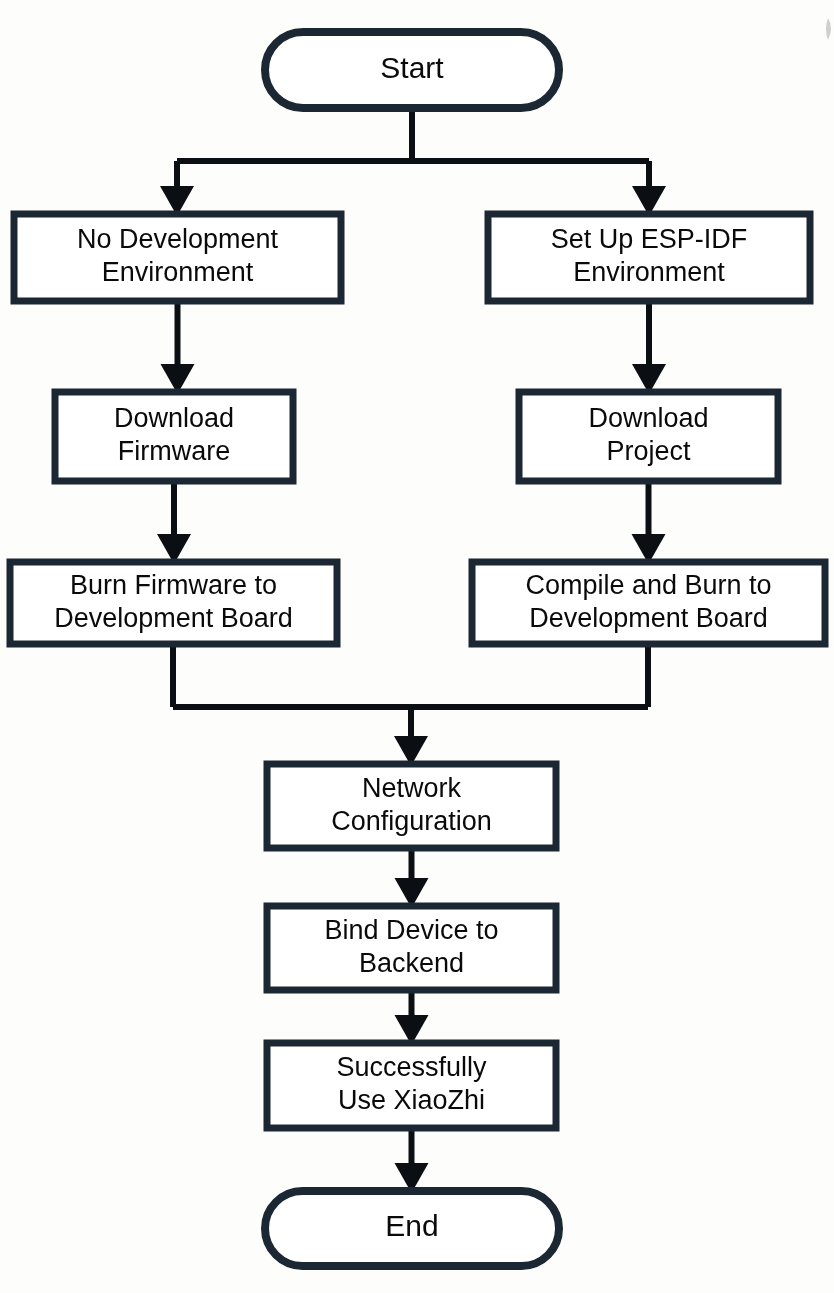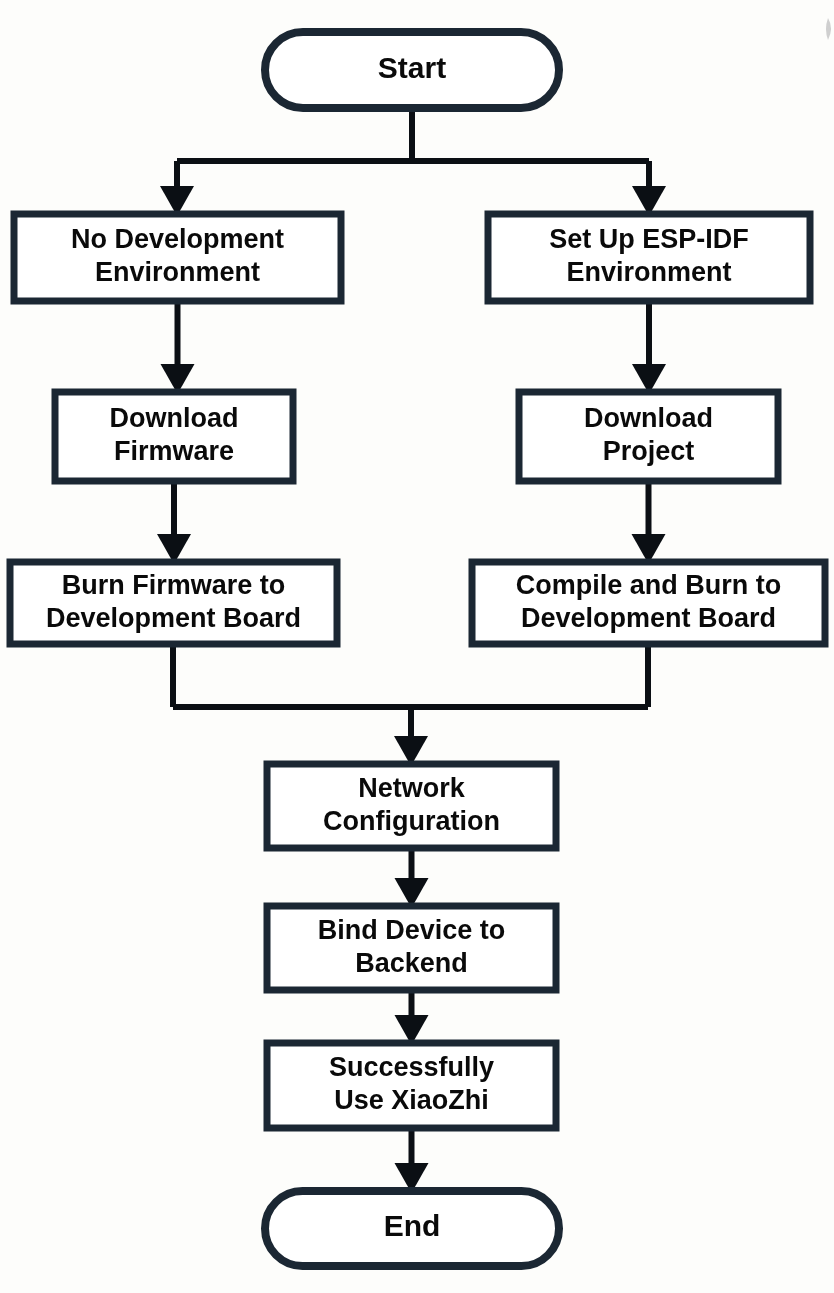--- a/index.html
+++ b/index.html
@@ -12,21 +12,20 @@
     width: 834px;
     height: 1293px;
     overflow: hidden;
     font-family: "Liberation Sans", "DejaVu Sans", sans-serif;
   }
   #flow-root {
     position: relative;
     width: 834px;
     height: 1293px;
     background: #fdfdfb;
-    font-weight: bold;
   }
   svg.flow-canvas {
     position: absolute;
     left: 0;
     top: 0;
     width: 834px;
     height: 1293px;
     display: block;
   }
   .node-rect {

